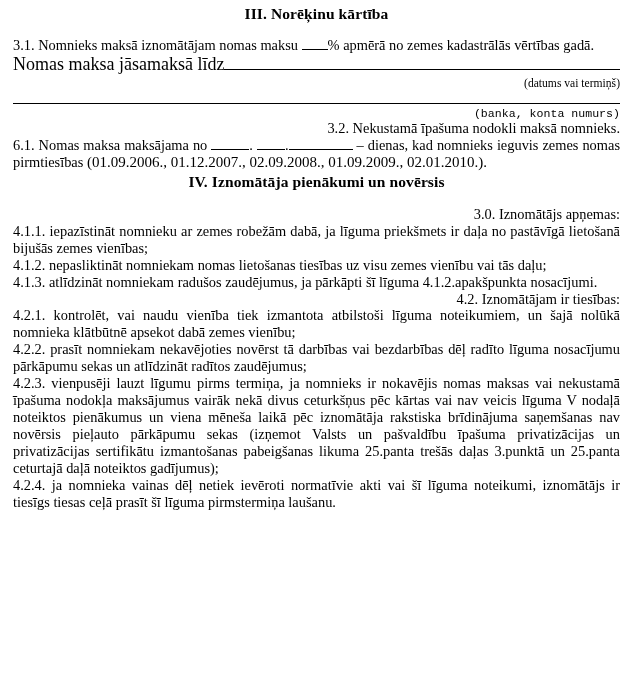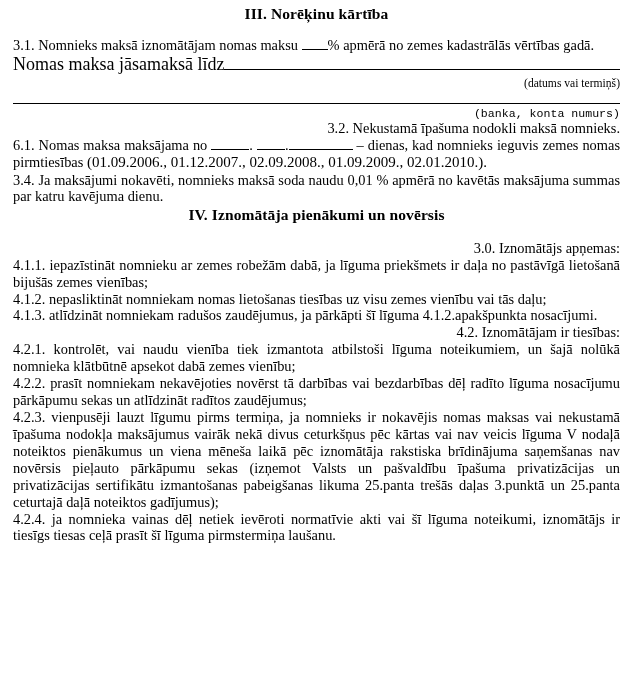--- a/index.html
+++ b/index.html
@@ -127,21 +127,20 @@
   <p class="caption caption-datums">(datums vai termiņš)</p>
 
   <div class="rule-gap-before-bank"></div>
   <div class="full-rule"></div>
   <p class="caption caption-banka">(banka, konta numurs)</p>
 
   <p class="clause plain">3.2. Nekustamā īpašuma nodokli maksā nomnieks.</p>
 
   <p class="clause"><span>6.1. Nomas maksa maksājama no </span><span class="blank-a"></span><span>.</span>&nbsp;<span class="blank-b"></span><span>.</span><span class="blank-c"></span><span> – dienas, kad nomnieks ieguvis zemes nomas pirmtiesības </span><span class="small-paren">(01.09.2006., 01.12.2007., 02.09.2008., 01.09.2009., 02.01.2010.).</span></p>
 
-  <p class="clause">3.4. Ja maksājumi nokavēti, nomnieks maksā soda naudu 0,01 % apmērā no kavētās maksājuma summas par katru kavējuma dienu.</p>
 
 
   <h2 class="section-heading heading-iv">IV. Iznomātāja pienākumi un novērsis</h2>
 
   <div class="spacer-after-heading4"></div>
 
   <p class="clause plain">3.0. Iznomātājs apņemas:</p>
 
   <p class="clause">4.1.1. iepazīstināt nomnieku ar zemes robežām dabā, ja līguma priekšmets ir daļa no pastāvīgā lietošanā bijušās zemes vienības;</p>
 

